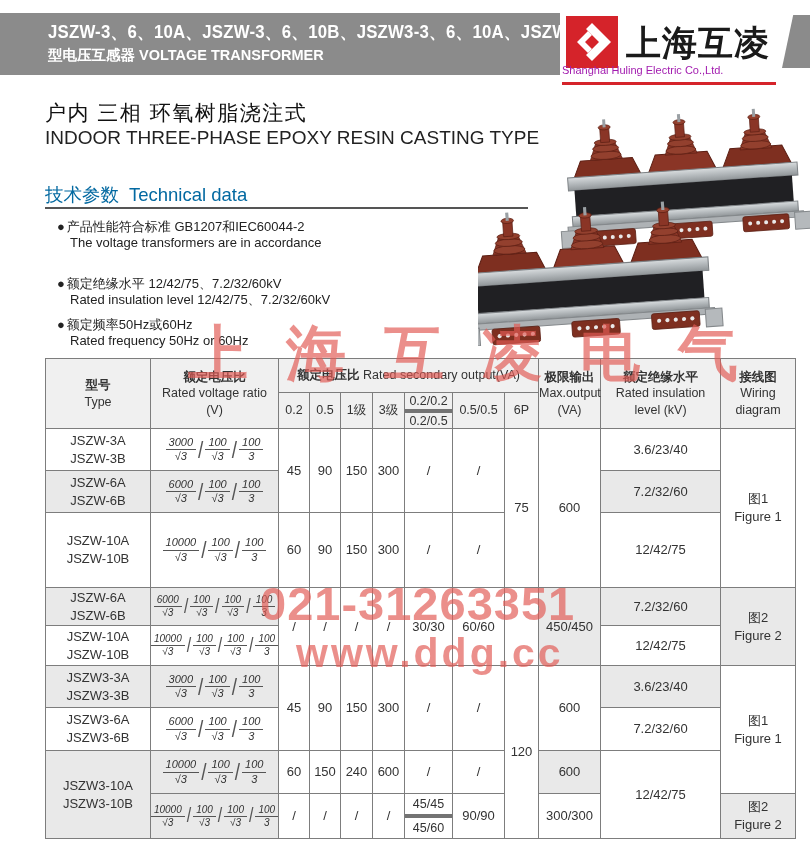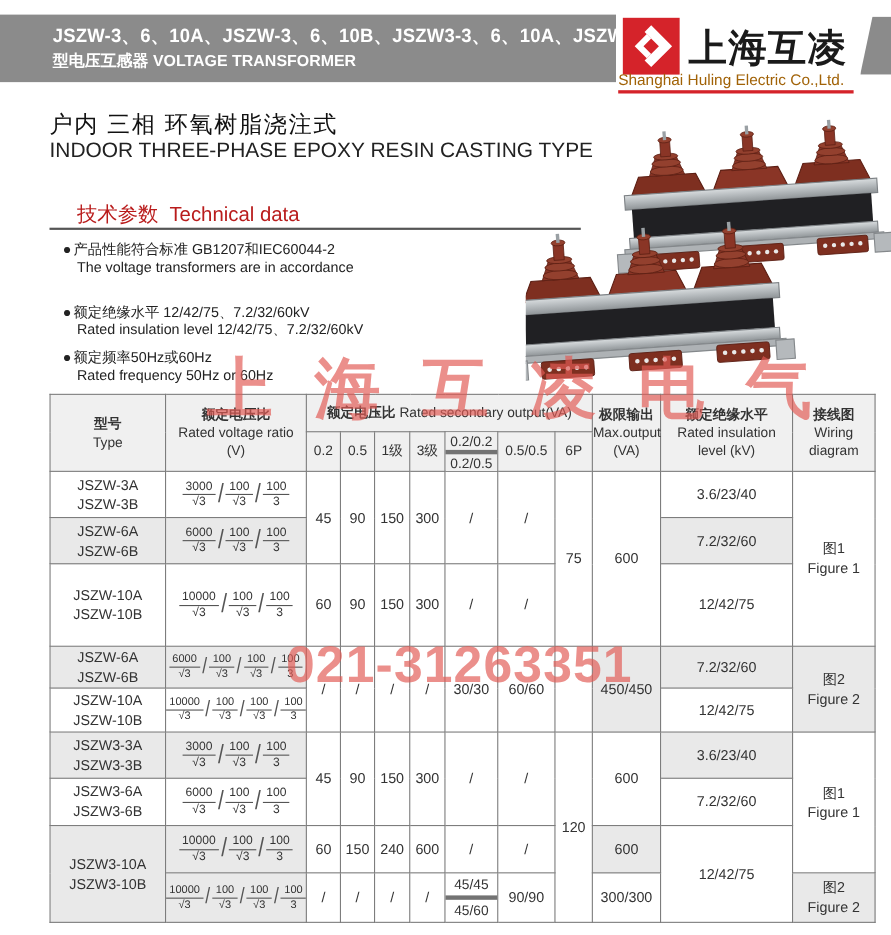--- a/index.html
+++ b/index.html
@@ -13,28 +13,28 @@
           letter-spacing:.2px;white-space:nowrap;transform:scaleX(.96);transform-origin:left;}
   #banner .sub{position:absolute;left:48px;top:33px;font-size:14.5px;font-weight:bold;color:#fff;}
   #corner-piece{position:absolute;left:782px;top:15px;width:28px;height:53px;background:#8b8b8b;
           clip-path:polygon(40% 0,100% 0,100% 100%,0 100%);}
 
   
   #logo-block{position:absolute;left:560px;top:12px;width:218px;height:74px;background:#fff;}
   #logo-sq{position:absolute;left:6px;top:4px;width:52px;height:52px;}
   #brand-cn{position:absolute;left:66px;top:8px;font-size:35px;font-weight:bold;color:#1a1a1a;
             letter-spacing:1px;white-space:nowrap;}
-  #company-en{position:absolute;left:2px;top:52px;font-size:14px;color:#a16207;white-space:nowrap;}
+  #company-en{position:absolute;left:2px;top:52px;font-size:11px;color:#a21caf;white-space:nowrap;}
   #red-rule{position:absolute;left:2px;top:70px;width:214px;height:2.5px;background:#d5232a;}
 
   
   .abs{position:absolute;}
   #title-cn{left:45px;top:99px;font-size:21px;color:#111;letter-spacing:1.5px;}
   #title-en{left:45px;top:127px;font-size:19px;color:#222;}
-  #section-h{left:45px;top:182px;font-size:18.5px;color:#b91c1c;margin-left:25px;}
+  #section-h{left:45px;top:182px;font-size:18.5px;color:#0369a1;}
   #section-h .en{margin-left:10px;}
   #section-rule{left:45px;top:207px;width:483px;height:1.5px;background:#555;}
 
   .bullet{position:absolute;left:45px;font-size:13px;line-height:15.5px;color:#222;margin-left:12px;}
   .bullet .dot{margin-right:2px;}
   .bullet .en{padding-left:13px;}
 
   
   #product{position:absolute;left:478px;top:104px;width:332px;height:242px;}
 
@@ -48,21 +48,21 @@
   
   #tech-table{position:absolute;left:45px;top:358px;width:750px;border-collapse:collapse;
               table-layout:fixed;font-size:13px;color:#333;z-index:2;}
   #tech-table th,#tech-table td{border:1px solid #7d7d7d;text-align:center;vertical-align:middle;
               padding:0;font-weight:normal;}
   #tech-table th{background:#f0f0f0;font-size:12.5px;line-height:1.3;}
   #tech-table td{line-height:1.35;}
   #tech-table .gray{background:#e9e9e9;}
   .b{font-weight:bold;}
   .ratio{display:flex;align-items:center;justify-content:center;gap:1px;}
-  .frac{display:inline-block;font-size:11px;line-height:1.2;text-align:center;}
+  .frac{display:inline-block;font-size:11px;line-height:1.2;text-align:center;font-style:italic;}
   .frac .n{display:block;border-bottom:1px solid #555;padding:0 3px;}
   .frac .d{display:block;}
   .slash{display:inline-block;font-size:19px;font-weight:300;color:#555;
          transform:scaleY(1.25);margin:0 1px;}
   .ratio.small .frac{font-size:10px;}
   .ratio.small .slash{font-size:16px;}
   .rel{position:relative;}
   .split{position:absolute;inset:0;display:flex;flex-direction:column;font-size:12.5px;}
   .split div{flex:1;display:flex;align-items:center;justify-content:center;}
   .split div:first-child{border-bottom:4px solid #737373;}
@@ -545,14 +545,15 @@
           <td class="gray">
             <div>图2</div>
             <div>Figure 2</div>
           </td>
         </tr>
       </tbody>
     </table>
 
   <div class="wm" id="wm1">上海互凌电气</div>
   <div class="wm" id="wm2">021-31263351</div>
+  <div class="wm" id="wm3">www.ddg.cc</div>
 
 </div>
 
 </body></html>

